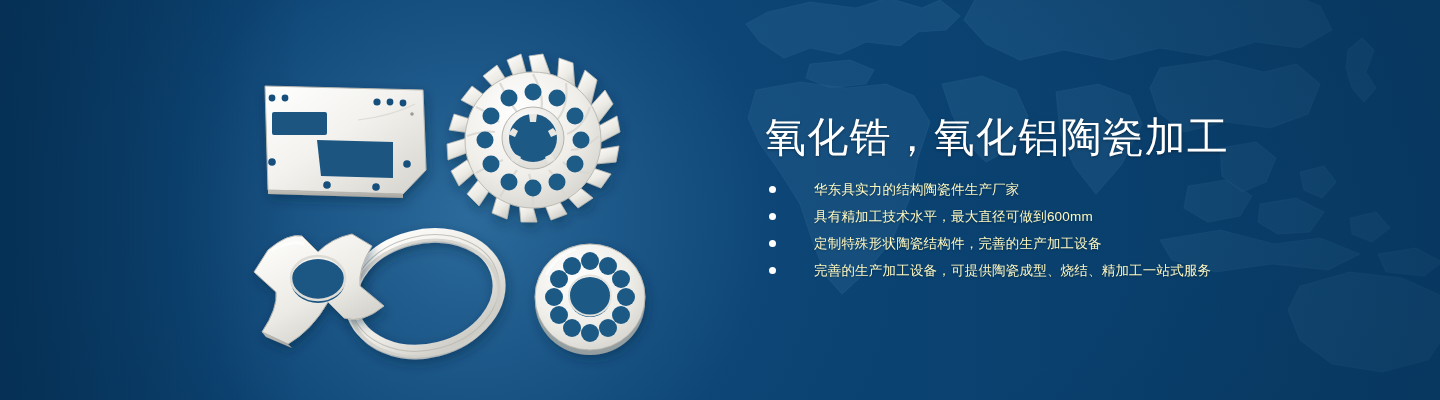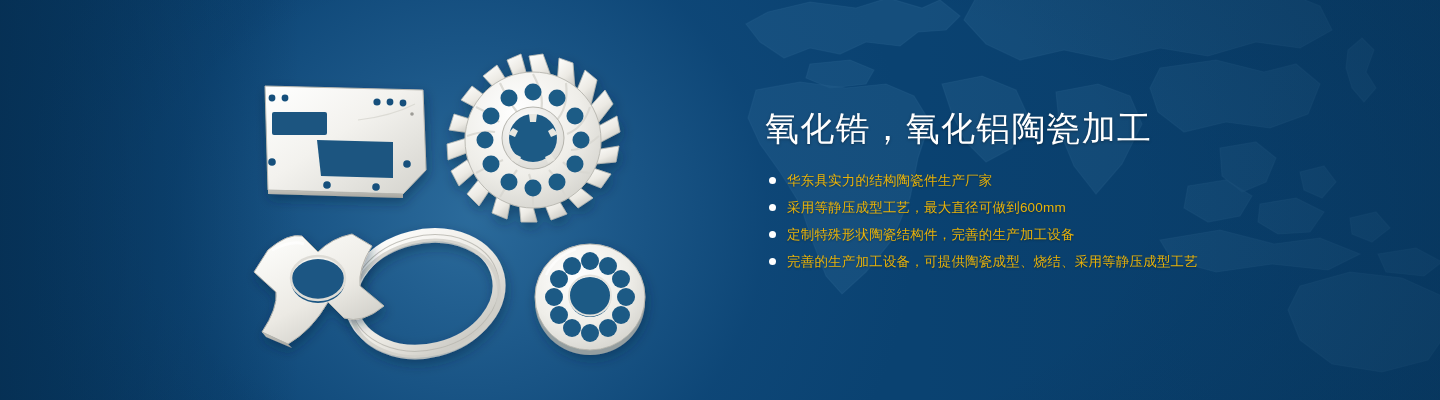--- a/index.html
+++ b/index.html
@@ -52,45 +52,47 @@
     width:820px; height:430px;
     opacity:0.30;
   }
   .bg-map svg{ width:100%; height:100%; display:block; }
 
   
   .text-block{
     position:absolute; left:765px; top:108px; width:620px;
   }
   .headline{
-    font-size:34px;
+    font-size:41px;
     letter-spacing:1.2px;
     color:#ffffff;
     line-height:40px;
     font-weight:400;
     white-space:nowrap;
     text-shadow:0 1px 3px rgba(0,0,0,0.35);
+    margin-top:9px;
   }
   .bullets{ margin-top:21px; list-style:none; }
   .bullet-row{
     display:flex; align-items:center;
     height:23px; margin-bottom:4px;
   }
   .bullet-dot{
     width:7px; height:7px; border-radius:50%;
     background:#ffffff; flex:0 0 auto;
     margin-right:11px; margin-left:4px;
   }
   .bullet-text{
     font-size:13.5px;
-    color:#eab308;
+    color:#fef9c3;
     line-height:23px;
     white-space:nowrap;
     letter-spacing:0.2px;
     text-shadow:0 1px 2px rgba(0,0,0,0.30);
+    margin-left:27px;
   }
 
   
   .parts{
     position:absolute; left:0; top:0; width:720px; height:400px;
   }
   .parts svg{ width:100%; height:100%; display:block; }
 </style>
 </head>
 <body>
@@ -322,26 +324,26 @@
   <div class="text-block">
     <div class="headline">氧化锆，氧化铝陶瓷加工</div>
 
     <ul class="bullets">
       <li class="bullet-row">
         <span class="bullet-dot"></span>
         <span class="bullet-text">华东具实力的结构陶瓷件生产厂家</span>
       </li>
       <li class="bullet-row">
         <span class="bullet-dot"></span>
-        <span class="bullet-text">采用等静压成型工艺，最大直径可做到600mm</span>
+        <span class="bullet-text">具有精加工技术水平，最大直径可做到600mm</span>
       </li>
       <li class="bullet-row">
         <span class="bullet-dot"></span>
         <span class="bullet-text">定制特殊形状陶瓷结构件，完善的生产加工设备</span>
       </li>
       <li class="bullet-row">
         <span class="bullet-dot"></span>
-        <span class="bullet-text">完善的生产加工设备，可提供陶瓷成型、烧结、采用等静压成型工艺</span>
+        <span class="bullet-text">完善的生产加工设备，可提供陶瓷成型、烧结、精加工一站式服务</span>
       </li>
     </ul>
   </div>
 
 </div>
 
 </body></html>

